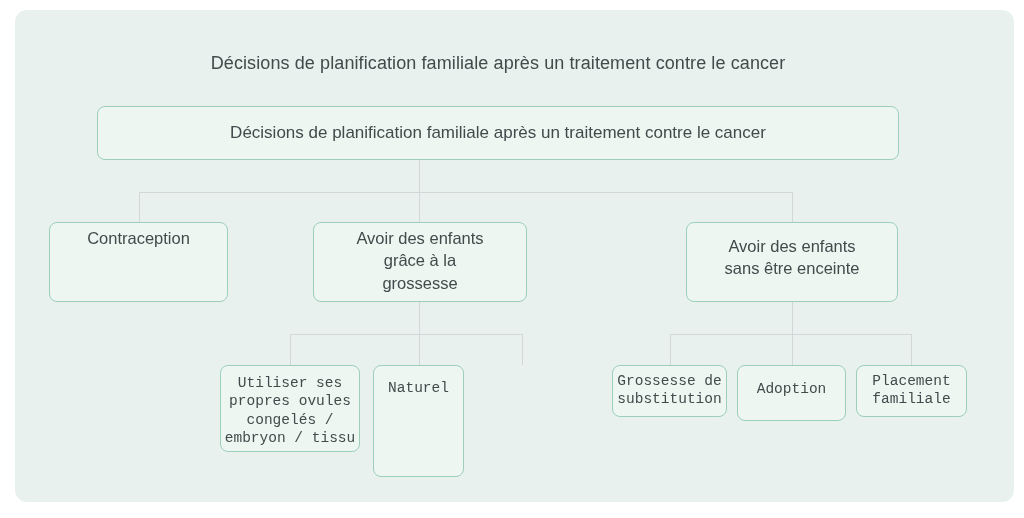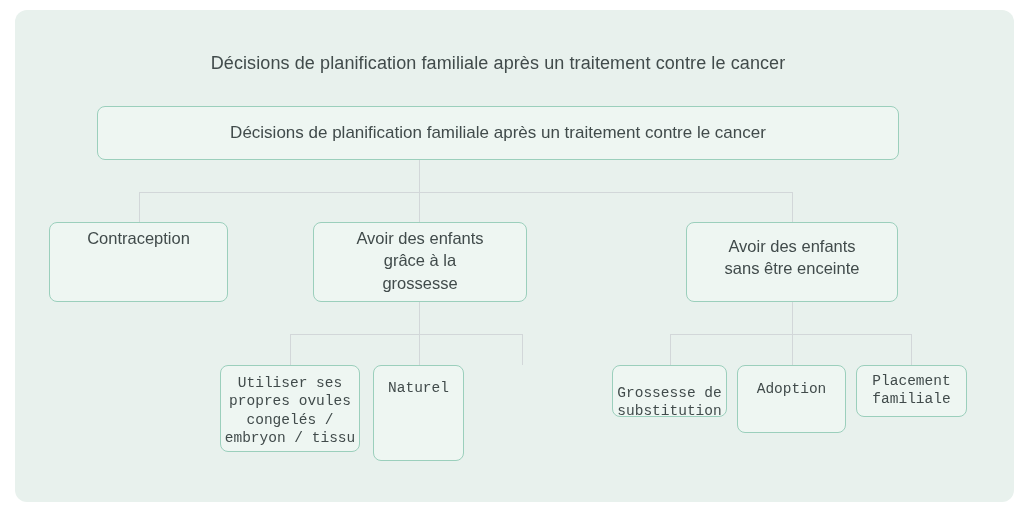--- a/index.html
+++ b/index.html
@@ -15,24 +15,24 @@
         color:var(--text,#414b4b);display:flex;justify-content:center;
         align-items:flex-start;text-align:center;}
   .node span{white-space:pre-line;display:block;}
   .root{left:97px;top:106px;width:802px;height:54px;align-items:center;font-size:17px;}
   .lvl1{top:222px;height:80px;padding-top:4px;font-size:16.5px;line-height:1.36;}
   .lvl2{top:365px;padding-top:10px;font-size:14.5px;line-height:1.27;font-family:Liberation Mono, monospace;}
   .n-contra{left:49px;width:179px;}
   .n-preg{left:313px;width:214px;}
   .n-nopreg{left:686px;width:212px;padding-top:12px;}
   .n-own{left:220px;width:140px;height:87px;padding-top:8px;}
-  .n-nat{left:373px;width:91px;height:96px;padding-top:13px;}
+  .n-nat{left:373px;width:91px;height:112px;padding-top:13px;}
   .n-donor{left:477px;width:90px;height:87px;padding-top:8px;}
-  .n-sur{left:612px;width:115px;height:52px;padding-top:18px;}
-  .n-adopt{left:737px;width:109px;height:68px;padding-top:14px;}
+  .n-sur{left:612px;width:115px;height:52px;padding-top:6px;}
+  .n-adopt{left:737px;width:109px;height:56px;padding-top:14px;}
   .n-foster{left:856px;width:111px;height:52px;padding-top:6px;}
   .c1{left:419px;top:160px;width:1px;height:62px;}
   .c2{left:139px;top:192px;width:654px;height:1px;}
   .c3{left:139px;top:192px;width:1px;height:30px;}
   .c4{left:792px;top:192px;width:1px;height:30px;}
   .c5{left:419px;top:302px;width:1px;height:63px;}
   .c6{left:290px;top:334px;width:233px;height:1px;}
   .c7{left:290px;top:334px;width:1px;height:31px;}
   .c8{left:522px;top:334px;width:1px;height:31px;}
   .c9{left:792px;top:302px;width:1px;height:63px;}

